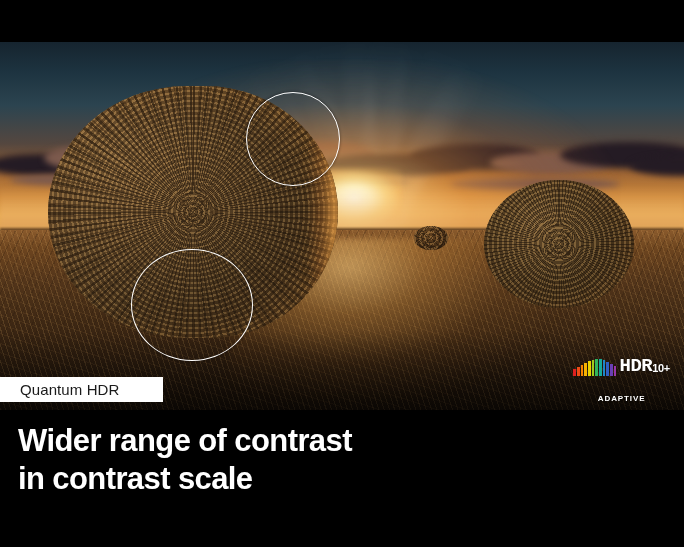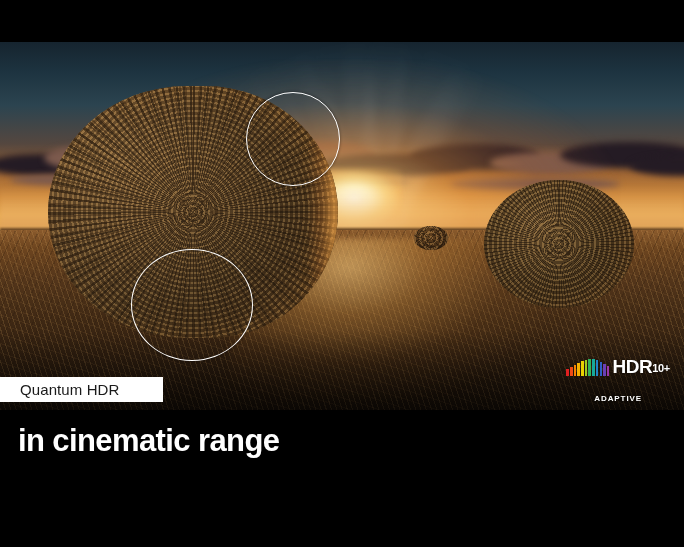--- a/index.html
+++ b/index.html
@@ -272,21 +272,21 @@
   .spectrum i {
     display: block;
     width: 2.6px;
     margin-right: 1.1px;
   }
   .hdr-word {
     color: #ffffff;
     font-size: 19px;
     font-weight: bold;
     letter-spacing: -0.5px;
-    font-family: Liberation Sans, sans-serif;
+    font-family: Liberation Mono, monospace;
     text-shadow: 0 0 2px rgba(0,0,0,0.7);
   }
   .hdr-plus {
     color: #ffffff;
     font-size: 11px;
     font-weight: bold;
     margin-left: 0;
     padding-bottom: 2px;
     letter-spacing: -0.3px;
     text-shadow: 0 0 2px rgba(0,0,0,0.7);
@@ -428,17 +428,18 @@
   </div>
 
   <div class="letterbox-top"></div>
 
   <div class="chip-label">
     <span>Quantum HDR</span>
   </div>
 
   <div class="footer">
     <div class="headline">
-      <span>in cinematic range</span>
+      <span>Wider range of contrast</span>
+      <span>in contrast scale</span>
     </div>
   </div>
 
 </div>
 
 </body></html>

